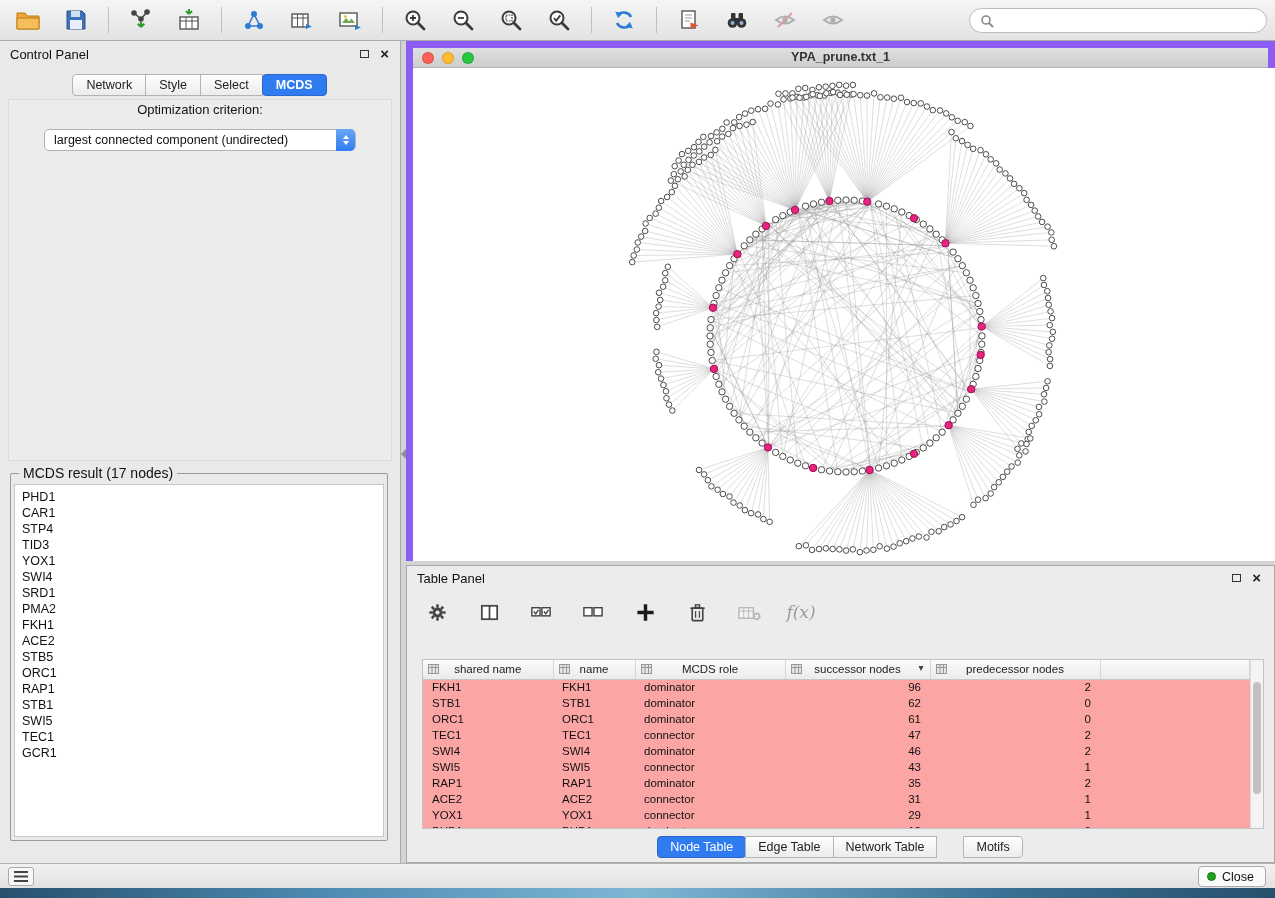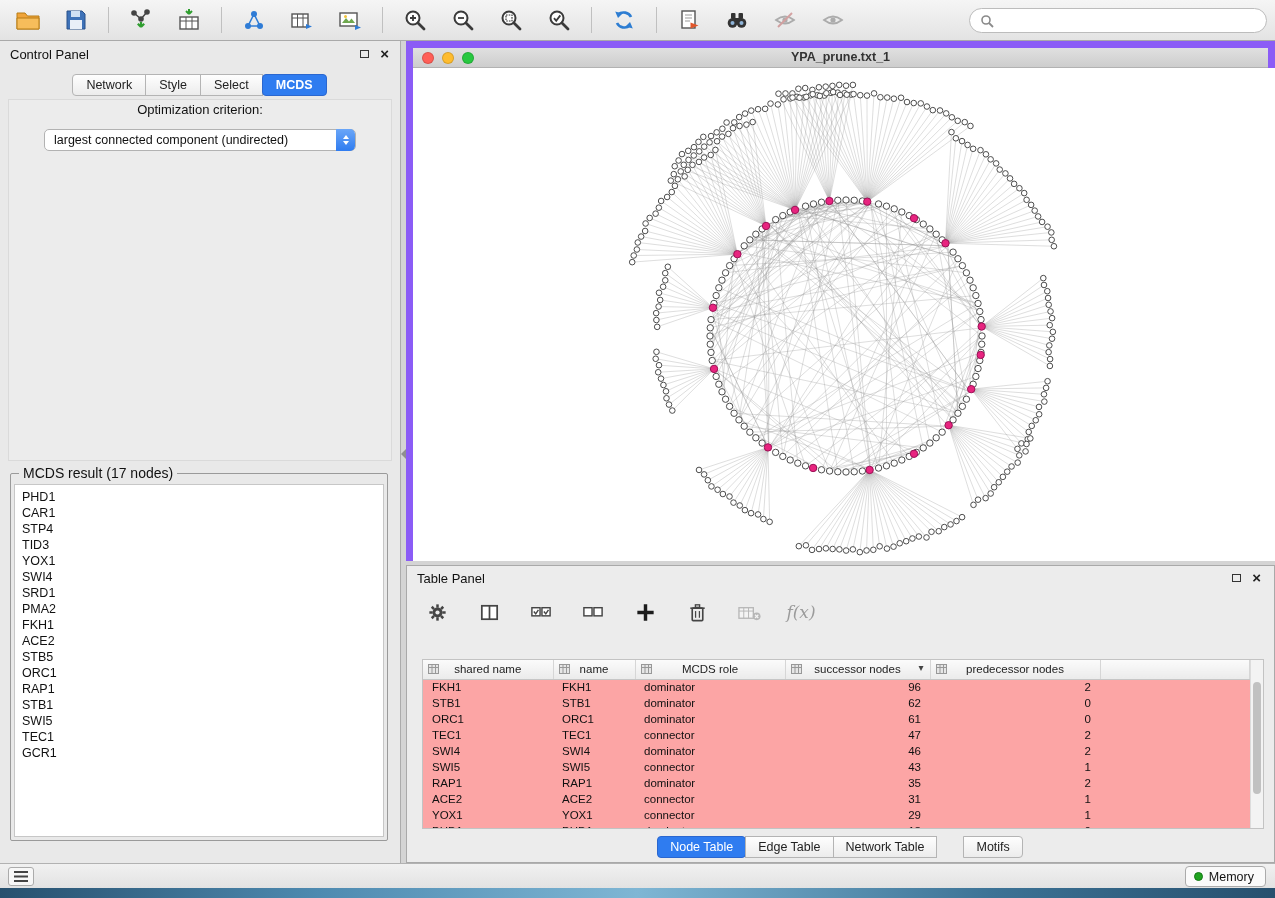--- a/index.html
+++ b/index.html
@@ -1279,18 +1279,18 @@
   <div class="statusbar">
     <button class="hamburger">
       <svg width="14" height="11" viewBox="0 0 14 11">
         <rect x="0" y="0" width="14" height="2" fill="#444"></rect>
         <rect x="0" y="4.5" width="14" height="2" fill="#444"></rect>
         <rect x="0" y="9" width="14" height="2" fill="#444"></rect>
       </svg>
     </button>
     <button class="memory-btn">
       <span class="memdot"></span>
-      <span>Memory</span>
+      <span>Close</span>
     </button>
   </div>
 </div>
 
 <div class="desktop"></div>
 
 </body></html>

